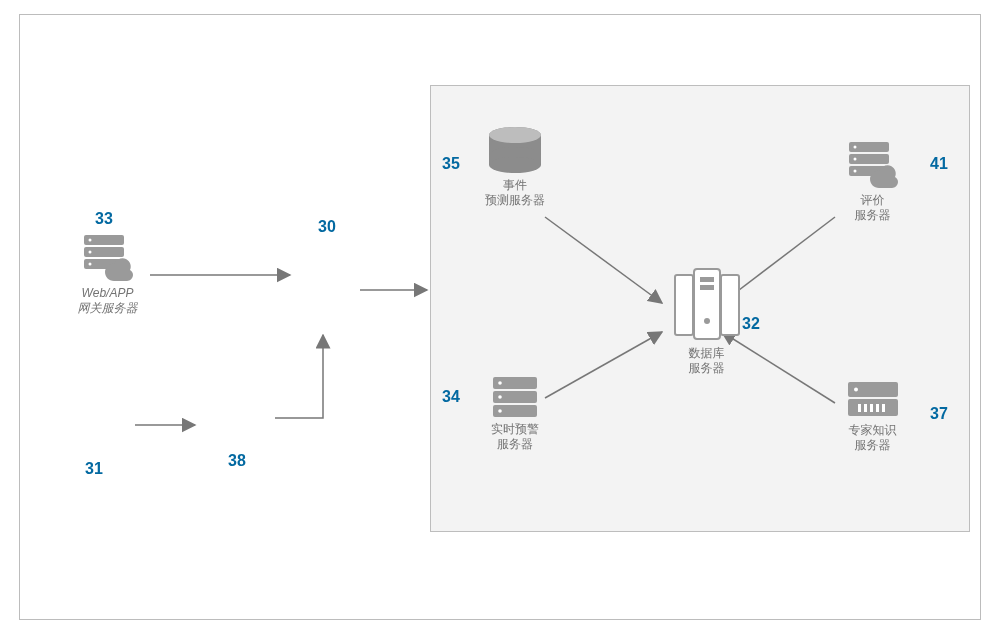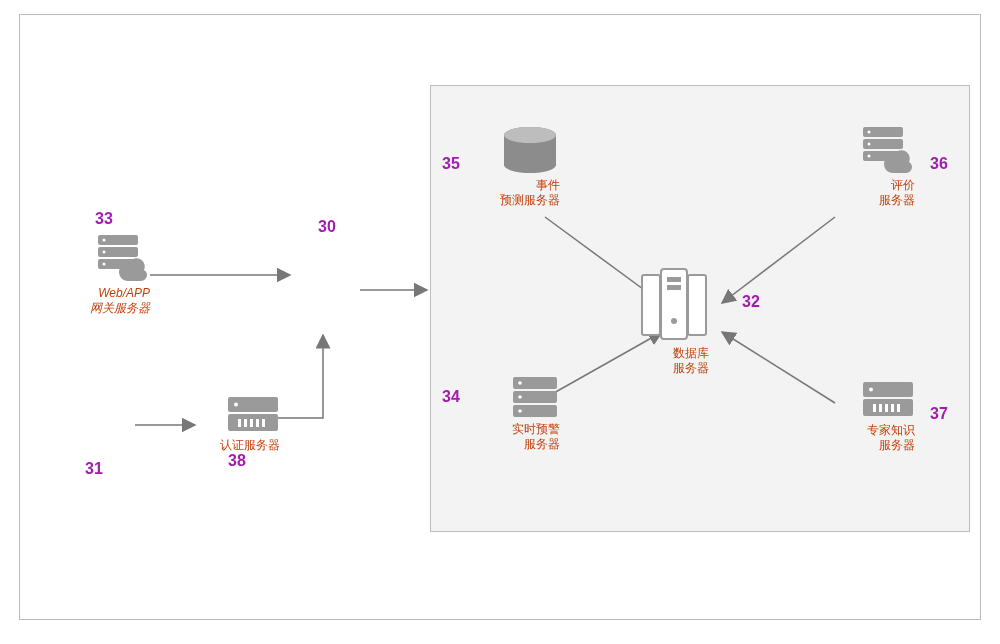--- a/index.html
+++ b/index.html
@@ -19,30 +19,30 @@
   .outerFrame {
     position: absolute;
     left: 19px;
     top: 14px;
     right: 19px;
     bottom: 24px;
     border: 1px solid #bcbcbc;
   }
   .node {
     position: absolute;
-    text-align: right;
+    text-align: center;
     font-size: 12px;
     line-height: 1.2;
-    color: #c2410c;
+    color: #737373;
   }
   .numTag {
     position: absolute;
     font-weight: bold;
     font-size: 16px;
-    color: #a21caf;
+    color: #0369a1;
   }
   .labelLine { display: block; white-space: nowrap; }
   .iconWrap { margin: 0 auto; }
   .groupBox {
     position: absolute;
     background: rgba(220,220,220,0.35);
     border: 1px solid #bdbdbd;
   }
   svg.svgArr {
     position: absolute;
@@ -95,37 +95,20 @@
         <path d="M34 48c-5 0-9-4-9-9 0-5 5-9 10-9 2-4 7-6 11-4 4 2 6 7 4 11 2 1 3 3 3 5 0 3-3 6-6 6H34z"></path>
       </g>
     </svg>
     <span class="labelLine">Web/APP</span>
     <span class="labelLine">网关服务器</span>
   </div>
   <div class="numTag" style="left:95px; top:210px;">33</div>
 
   <div class="numTag" style="left:85px; top:460px;">31</div>
 
-  <div class="node" style="left:200px; top:395px; width:80px;">
-    <svg class="iconWrap" width="54" height="40" viewBox="0 0 54 40">
-      <g fill="#9a9a9a">
-        <rect x="2" y="2" width="50" height="15" rx="2"></rect>
-        <rect x="2" y="19" width="50" height="17" rx="2"></rect>
-        <circle cx="10" cy="9.5" r="2" fill="#fff"></circle>
-        <g fill="#fff">
-          <rect x="12" y="24" width="3" height="8"></rect>
-          <rect x="18" y="24" width="3" height="8"></rect>
-          <rect x="24" y="24" width="3" height="8"></rect>
-          <rect x="30" y="24" width="3" height="8"></rect>
-          <rect x="36" y="24" width="3" height="8"></rect>
-        </g>
-      </g>
-    </svg>
-    <span class="labelLine">认证服务器</span>
-  </div>
   <div class="numTag" style="left:228px; top:452px;">38</div>
 
   <div class="numTag" style="left:318px; top:218px;">30</div>
 
   <div class="node" style="left:470px; top:125px; width:90px;">
     <svg class="iconWrap" width="60" height="50" viewBox="0 0 60 50">
       <g fill="#8c8c8c">
         <ellipse cx="30" cy="10" rx="26" ry="8"></ellipse>
         <rect x="4" y="10" width="52" height="10"></rect>
         <ellipse cx="30" cy="20" rx="26" ry="8"></ellipse>
@@ -150,54 +133,54 @@
         <circle cx="10" cy="8" r="1.8" fill="#fff"></circle>
         <circle cx="10" cy="22" r="1.8" fill="#fff"></circle>
         <circle cx="10" cy="36" r="1.8" fill="#fff"></circle>
       </g>
     </svg>
     <span class="labelLine">实时预警</span>
     <span class="labelLine">服务器</span>
   </div>
   <div class="numTag" style="left:442px; top:388px;">34</div>
 
-  <div class="node" style="left:624px; top:265px; width:85px;">
+  <div class="node" style="left:664px; top:265px; width:85px;">
     <svg class="iconWrap" width="70" height="78" viewBox="0 0 70 78">
       <g fill="#ffffff" stroke="#9a9a9a" stroke-width="2">
         <rect x="3" y="10" width="18" height="60" rx="2"></rect>
         <rect x="49" y="10" width="18" height="60" rx="2"></rect>
         <rect x="22" y="4" width="26" height="70" rx="3"></rect>
       </g>
       <g fill="#9a9a9a">
         <circle cx="35" cy="56" r="3"></circle>
         <rect x="28" y="12" width="14" height="5"></rect>
         <rect x="28" y="20" width="14" height="5"></rect>
       </g>
     </svg>
     <span class="labelLine">数据库</span>
     <span class="labelLine">服务器</span>
   </div>
-  <div class="numTag" style="left:742px; top:293px;">32</div>
-
-  <div class="node" style="left:830px; top:125px; width:85px;">
+  <div class="numTag" style="left:742px; top:315px;">32</div>
+
+  <div class="node" style="left:830px; top:140px; width:85px;">
     <svg class="iconWrap" width="56" height="50" viewBox="0 0 56 50">
       <g fill="#9a9a9a">
         <rect x="4" y="2" width="40" height="10" rx="2"></rect>
         <rect x="4" y="14" width="40" height="10" rx="2"></rect>
         <rect x="4" y="26" width="40" height="10" rx="2"></rect>
         <circle cx="10" cy="7" r="1.5" fill="#fff"></circle>
         <circle cx="10" cy="19" r="1.5" fill="#fff"></circle>
         <circle cx="10" cy="31" r="1.5" fill="#fff"></circle>
         <path d="M34 48c-5 0-9-4-9-9 0-5 5-9 10-9 2-4 7-6 11-4 4 2 6 7 4 11 2 1 3 3 3 5 0 3-3 6-6 6H34z"></path>
       </g>
     </svg>
     <span class="labelLine">评价</span>
     <span class="labelLine">服务器</span>
   </div>
-  <div class="numTag" style="left:930px; top:155px;">36</div>
+  <div class="numTag" style="left:930px; top:155px;">41</div>
 
   <div class="node" style="left:830px; top:380px; width:85px;">
     <svg class="iconWrap" width="54" height="40" viewBox="0 0 54 40">
       <g fill="#9a9a9a">
         <rect x="2" y="2" width="50" height="15" rx="2"></rect>
         <rect x="2" y="19" width="50" height="17" rx="2"></rect>
         <circle cx="10" cy="9.5" r="2" fill="#fff"></circle>
         <g fill="#fff">
           <rect x="12" y="24" width="3" height="8"></rect>
           <rect x="18" y="24" width="3" height="8"></rect>

